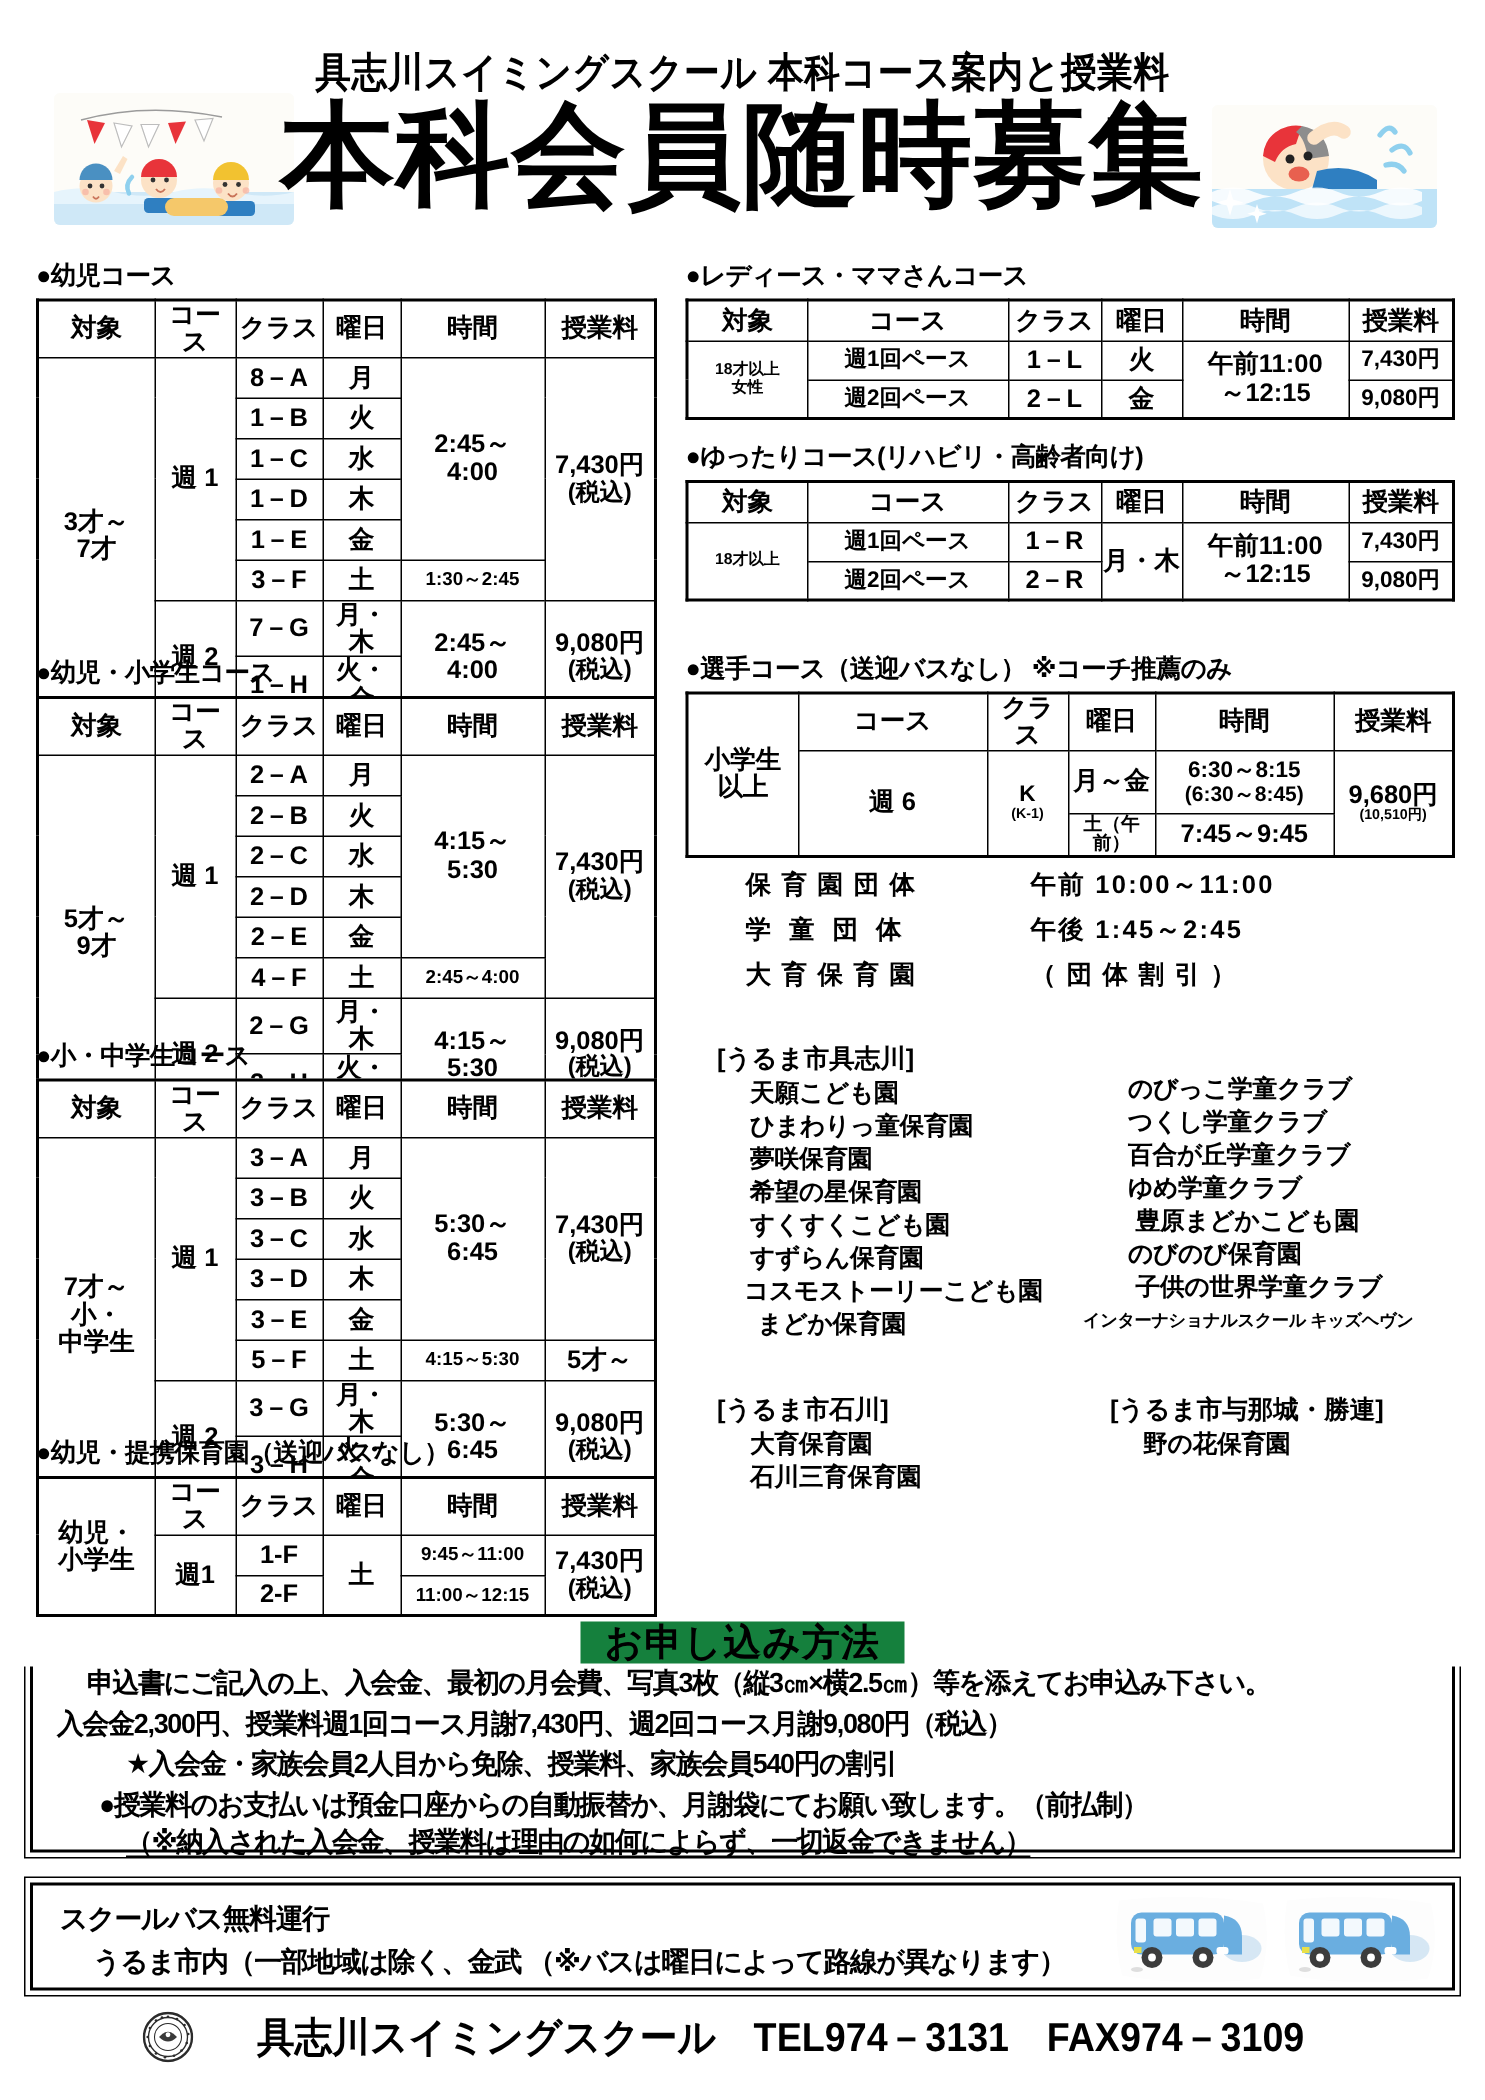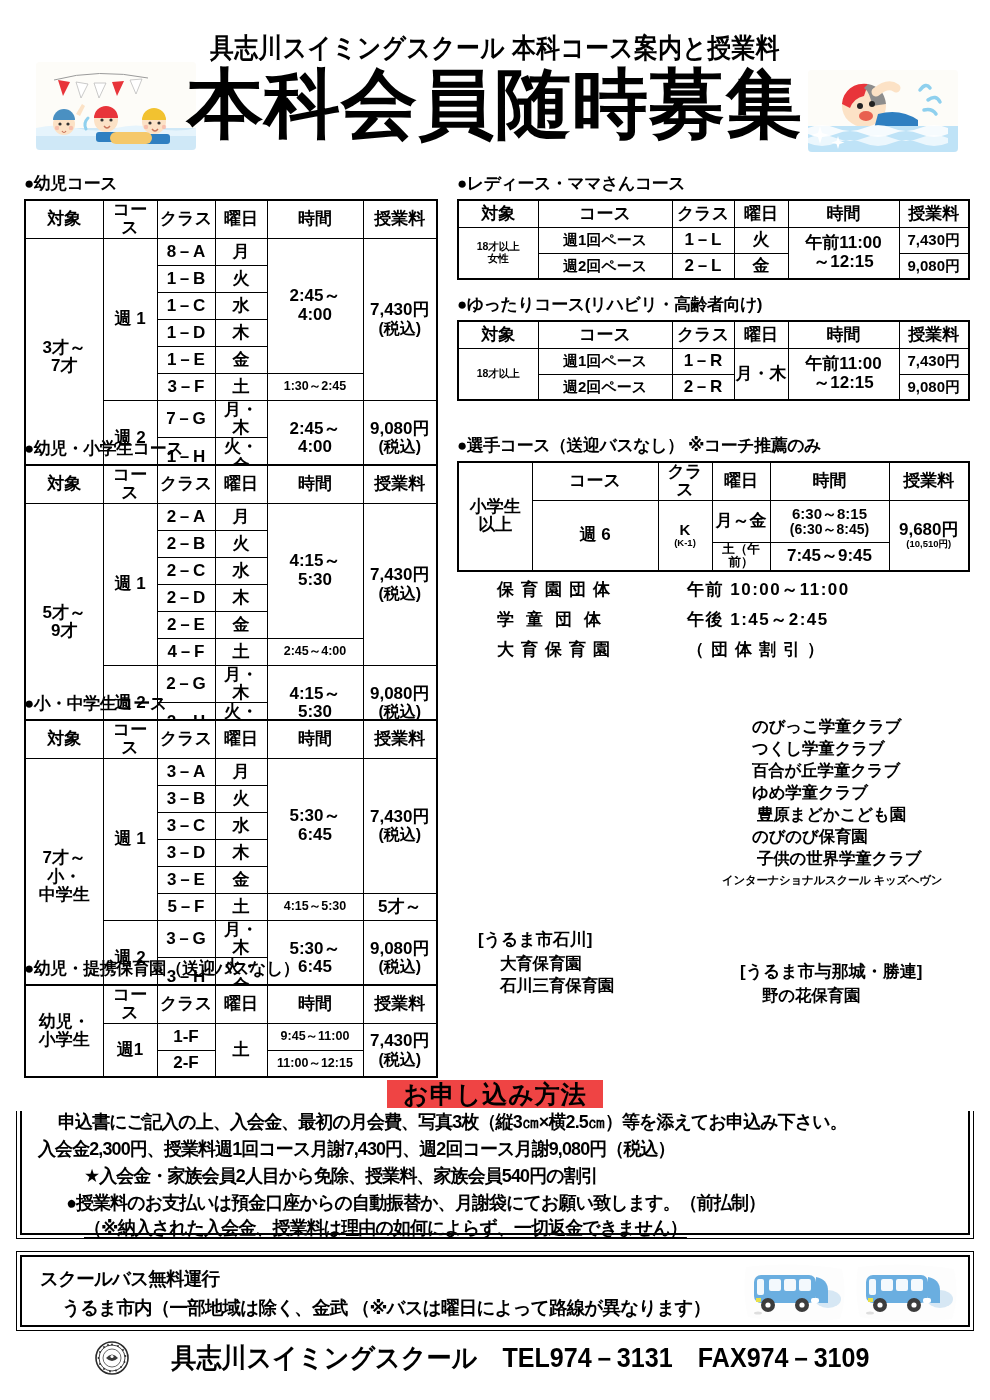--- a/index.html
+++ b/index.html
@@ -78,21 +78,21 @@
   .fac li { font-size:16.5px; line-height:1.33; letter-spacing:-0.2px; white-space:nowrap; }
   .fac li.indent { padding-left:5px; }
   .fac .tiny { font-size:11.5px; font-weight:bold; letter-spacing:-0.3px; }
 
   
   .apply-title {
     position:absolute; left:0; top:1078px; width:990px; text-align:center;
     font-size:25px; font-weight:bold; letter-spacing:1px; z-index:3;
     background:#fff; 
   }
-  .apply-title span { background:#ef4444; padding:0 16px; }
+  .apply-title span { background:#15803d; padding:0 16px; }
   .apply-box {
     position:absolute; left:20px; top:1099px; width:950px; height:136px;
     border:2.5px solid #000; outline:1.5px solid #000; outline-offset:3px;
   }
   .apply-box .line {
     font-size:18.5px; font-weight:bold; letter-spacing:-0.9px;
     transform: scaleX(0.97); transform-origin:left center;
     white-space:nowrap; line-height:1.0;
   }
   .apply-box .l1 { position:absolute; left:36px;  top:12px; }
@@ -626,20 +626,33 @@
     <div class="row">
       <span class="lbl" style="letter-spacing:12px">学童団体</span>
       <span class="val">午後 1:45～2:45</span>
     </div>
     <div class="row">
       <span class="lbl">大育保育園</span>
       <span class="val sp">（団体割引）</span>
     </div>
   </div>
 
+  <div class="fac" style="left:478px; top:694px;">
+    <div class="area">[うるま市具志川]</div>
+    <ul>
+      <li>天願こども園</li>
+      <li>ひまわりっ童保育園</li>
+      <li>夢咲保育園</li>
+      <li>希望の星保育園</li>
+      <li>すくすくこども園</li>
+      <li>すずらん保育園</li>
+      <li style="margin-left:-4px">コスモストーリーこども園</li>
+      <li class="indent">まどか保育園</li>
+    </ul>
+  </div>
 
   <div class="fac" style="left:752px; top:716px;">
     <ul style="padding-left:0">
       <li>のびっこ学童クラブ</li>
       <li>つくし学童クラブ</li>
       <li>百合が丘学童クラブ</li>
       <li>ゆめ学童クラブ</li>
       <li class="indent">豊原まどかこども園</li>
       <li>のびのび保育園</li>
       <li class="indent">子供の世界学童クラブ</li>
@@ -648,21 +661,21 @@
   </div>
 
   <div class="fac" style="left:478px; top:928px;">
     <div class="area">[うるま市石川]</div>
     <ul>
       <li>大育保育園</li>
       <li>石川三育保育園</li>
     </ul>
   </div>
 
-  <div class="fac" style="left:740px; top:928px;margin-top:32px;">
+  <div class="fac" style="left:740px; top:928px;">
     <div class="area">[うるま市与那城・勝連]</div>
     <ul>
       <li>野の花保育園</li>
     </ul>
   </div>
 
   <div class="apply-title">
     <span>お申し込み方法</span>
   </div>
   <div class="apply-box">

